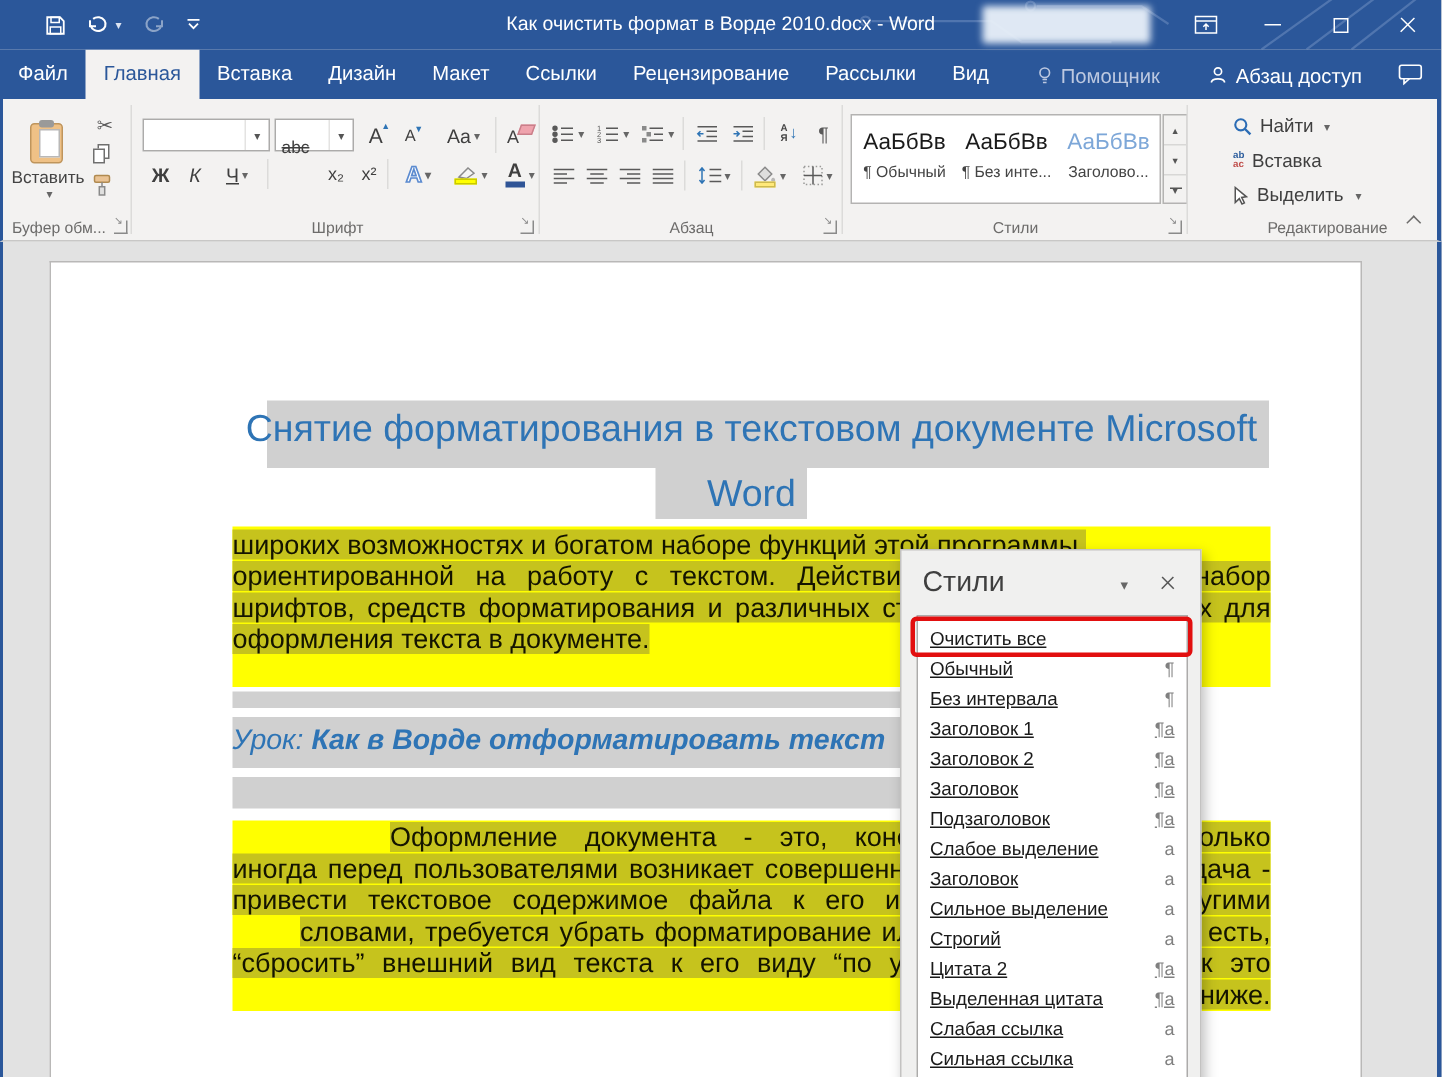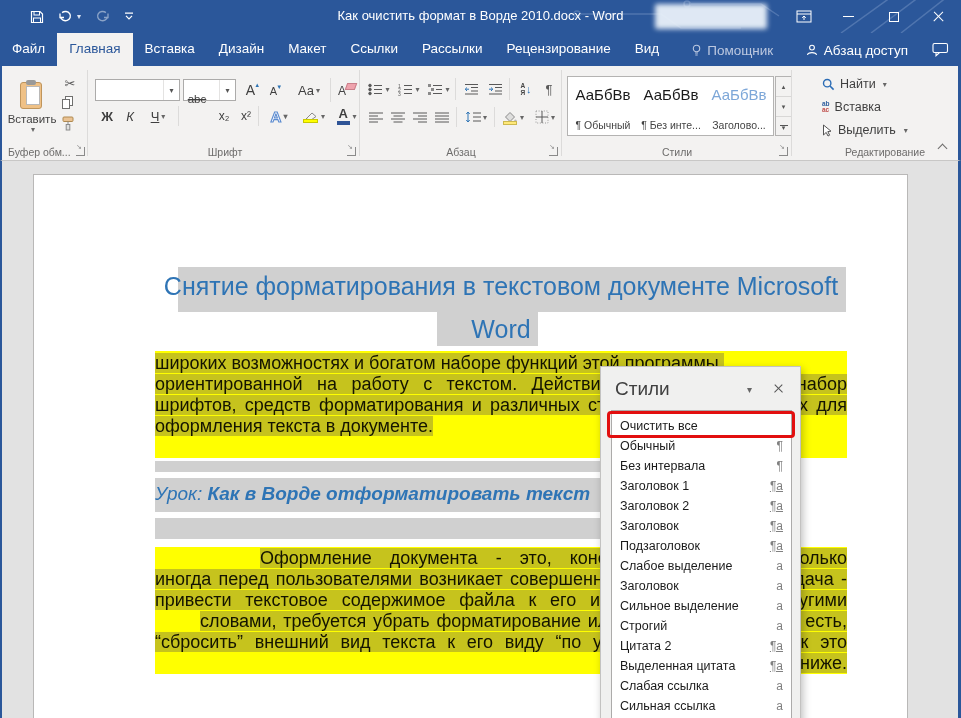--- a/index.html
+++ b/index.html
@@ -38,21 +38,21 @@
   .launch { position:absolute; bottom:4px; width:9px; height:9px; border-right:1px solid #8a8a8a; border-bottom:1px solid #8a8a8a; }
   .launch::before { content:"↘"; position:absolute; left:0; top:-4px; font-size:7px; color:#8a8a8a; }
   .combo { position:absolute; height:22px; background:#fff; border:1px solid #acabaa; }
   .combo .arr { position:absolute; right:0; top:0; width:16px; height:100%; display:flex; align-items:center; justify-content:center; font-size:8px; color:#555; border-left:1px solid #e4e3e2; }
   .rbtn { position:absolute; display:flex; align-items:center; justify-content:center; color:#3f3f3f; }
   .caret { font-size:8px; color:#666; margin-left:2px; }
   .seprib { position:absolute; width:1px; background:#dcdbda; }
   .gal { position:absolute; left:5px; top:10px; width:207px; height:60px; background:#fff; border:1px solid #b4b3b2; display:flex; }
   .galentry { width:66px; margin:2px 0 2px 2px; padding-top:7px; text-align:center; }
   .galsample { font-size:15px; color:#1a1a1a; }
-  .galname { font-size:10.5px; color:#444; margin-top:16px; white-space:nowrap; overflow:hidden; }
+  .galname { font-size:10.5px; color:#444; margin-top:6px; white-space:nowrap; overflow:hidden; }
   .galscroll { position:absolute; right:0; top:10px; width:17px; height:60px; border:1px solid #b4b3b2; background:#f3f2f1; }
   .gsb { height:20px; display:flex; align-items:center; justify-content:center; font-size:7px; color:#555; border-bottom:1px solid #d8d7d6; }
   .chevup { width:7px; height:7px; border-left:1.6px solid #6d6c6b; border-top:1.6px solid #6d6c6b; transform:rotate(45deg); }
 
   
   .docarea { position:absolute; left:0; right:0; top:161px; bottom:0; background:#e2e2e2;
     border-left:2px solid #2b579a; border-right:3px solid #2b579a; }
   .page { position:absolute; left:31px; top:13px; width:875px; height:544px; background:#fff;
     border:1px solid #b9b8b7; border-bottom:none; }
   .selrect { position:absolute; background:#d0d0d0; }
@@ -67,21 +67,21 @@
   
   .pane { position:absolute; left:598px; top:205px; width:201px; height:500px; background:#f0f0ef;
     border:1px solid #c3c2c1; box-shadow:2px 3px 8px rgba(0,0,0,.25); z-index:9; }
   .pane-title { position:absolute; left:14px; top:11px; font-size:19px; color:#3f3f3f; }
   .pane-caret { position:absolute; left:146px; top:17px; font-size:10px; color:#666; }
   .pane-close { position:absolute; left:172px; top:16px; color:#555; }
   .pane-close .xicon { width:11px; height:11px; }
   .pane-close .xicon::before,.pane-close .xicon::after { width:11px; top:5px; }
   .listbox { position:absolute; left:10px; top:43px; width:181px; height:382px; background:#fff; border:1px solid #acabaa; padding-top:5px; }
   .srow { height:20px; display:flex; align-items:center; padding:0 8px; font-size:12.5px; color:#1a1a1a; }
-  .srow .nm { flex:1; white-space:nowrap; }
+  .srow .nm { flex:1; white-space:nowrap;text-decoration:underline; }
   .srow .sym { font-size:12px; color:#808080; }
   .sym.u { text-decoration:underline; }
   .redbox { position:absolute; left:6px; top:44px; width:188px; height:27px; border:3px solid #e20f0f; border-radius:4px; z-index:3; }
 </style>
 </head>
 <body>
 
 <div class="titlebar">
   <svg class="decor" width="420" height="33">
     <g stroke="rgba(150,175,215,.35)" fill="none" stroke-width="1.5">
@@ -143,22 +143,22 @@
   </div>
 </div>
 
 <div class="tabrow">
   <div class="tab">Файл</div>
   <div class="tab active">Главная</div>
   <div class="tab">Вставка</div>
   <div class="tab">Дизайн</div>
   <div class="tab">Макет</div>
   <div class="tab">Ссылки</div>
+  <div class="tab">Рецензирование</div>
   <div class="tab">Рассылки</div>
-  <div class="tab">Рецензирование</div>
   <div class="tab">Вид</div>
   <div class="tab" style="display:flex;align-items:center;gap:5px;color:#bcc8e0;margin-left:8px">
     <svg width="11" height="13" viewBox="0 0 11 13">
       <circle cx="5.5" cy="4.5" r="3.2" fill="none" stroke="#bcc8e0" stroke-width="1.1"></circle>
       <path d="M4 9h3M4.3 11h2.4" stroke="#bcc8e0" stroke-width="1.1"></path>
     </svg>
     <span>Помощник</span>
   </div>
   <div class="tabspacer"></div>
   <div class="tab" style="display:flex;align-items:center;gap:6px">

